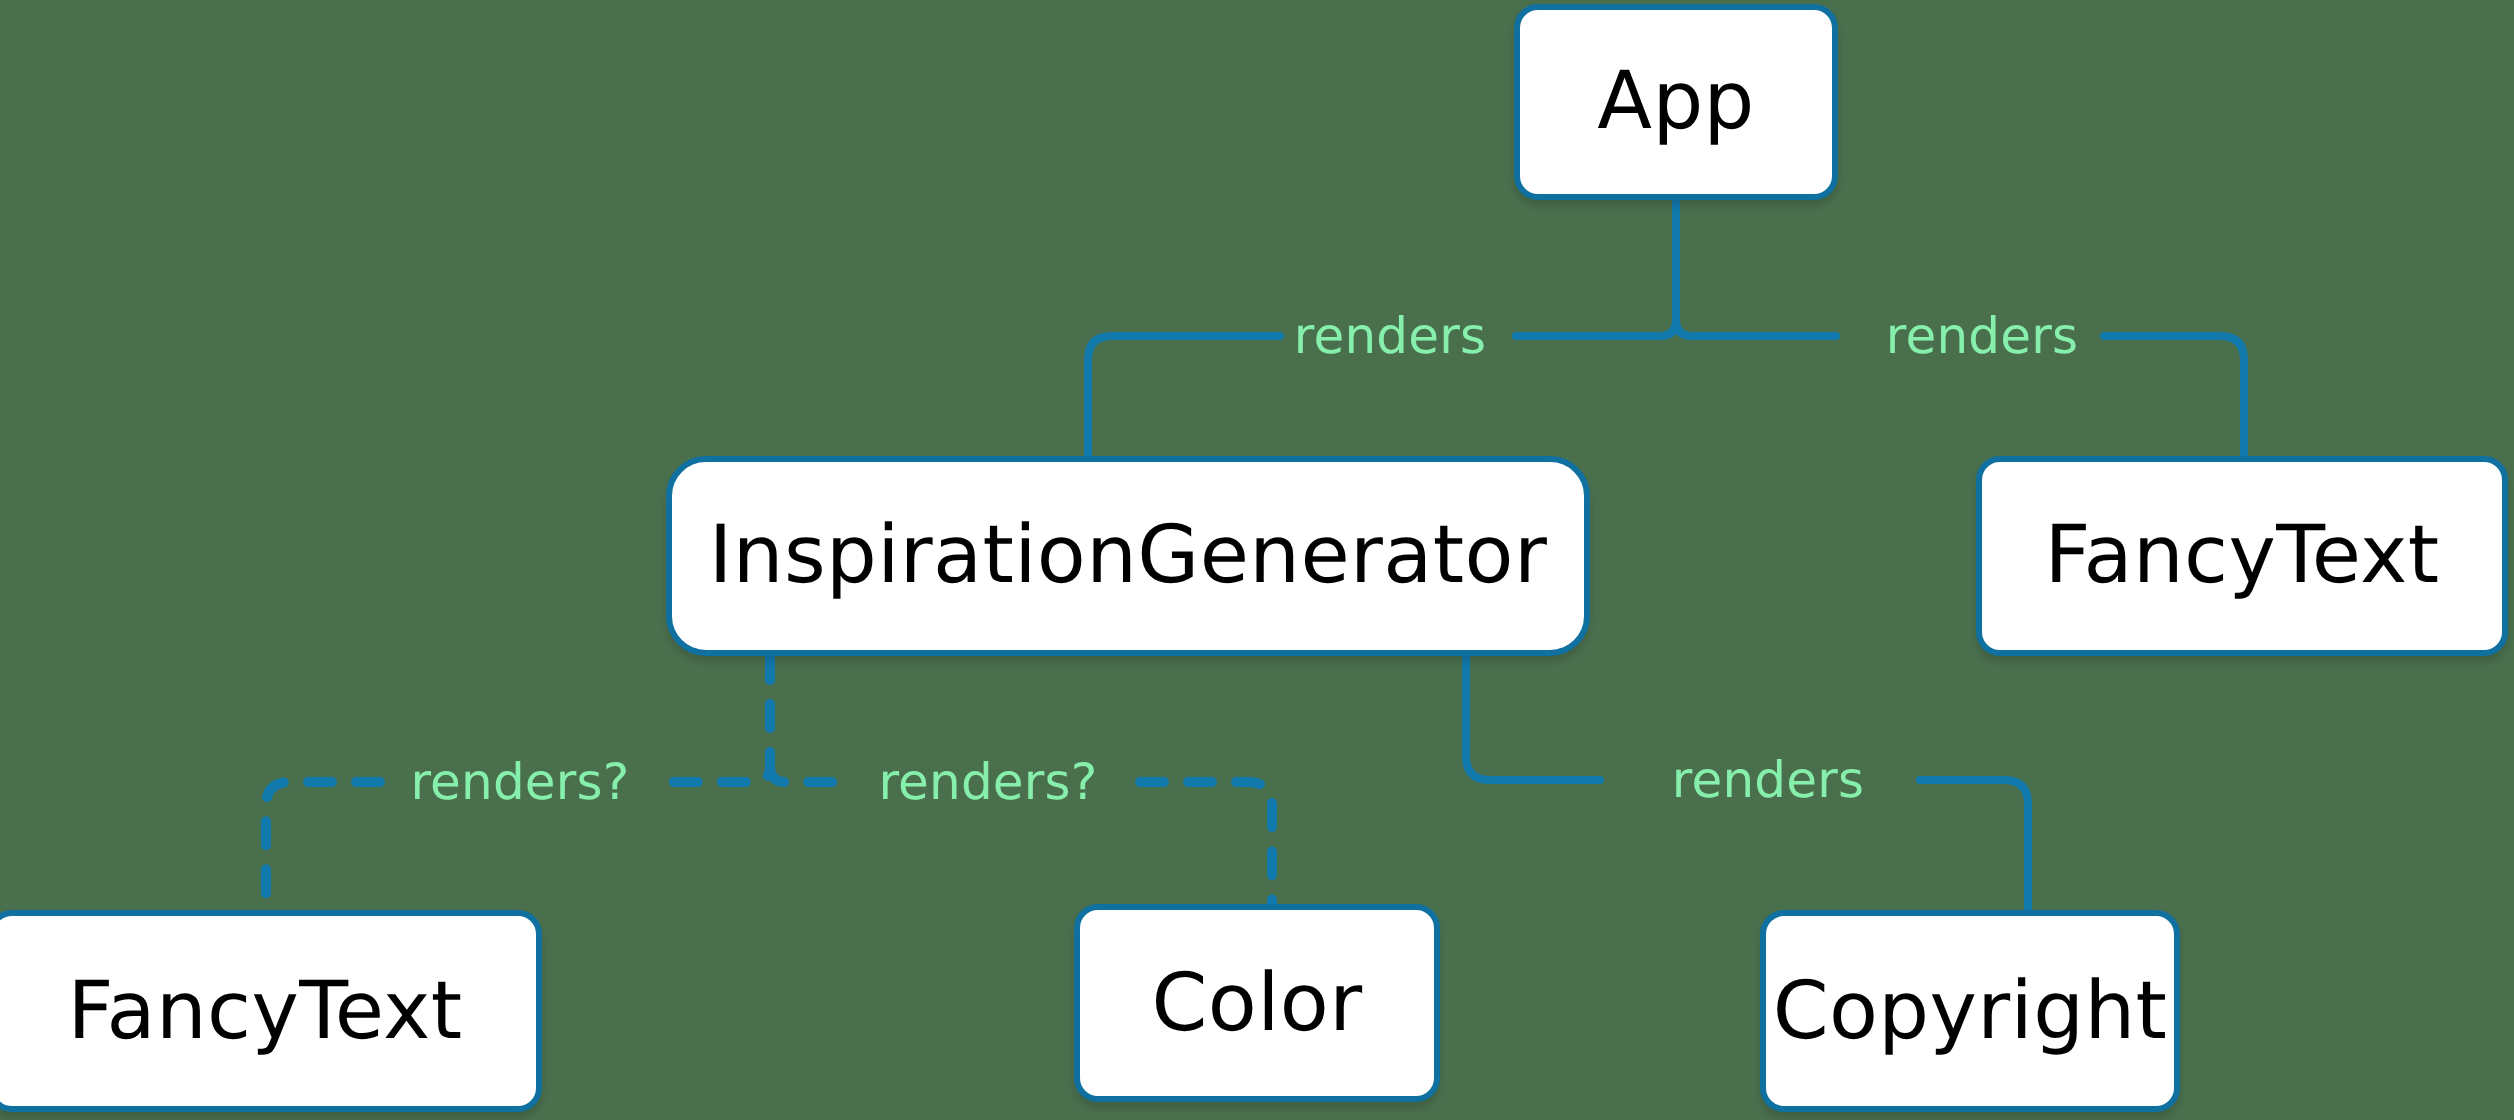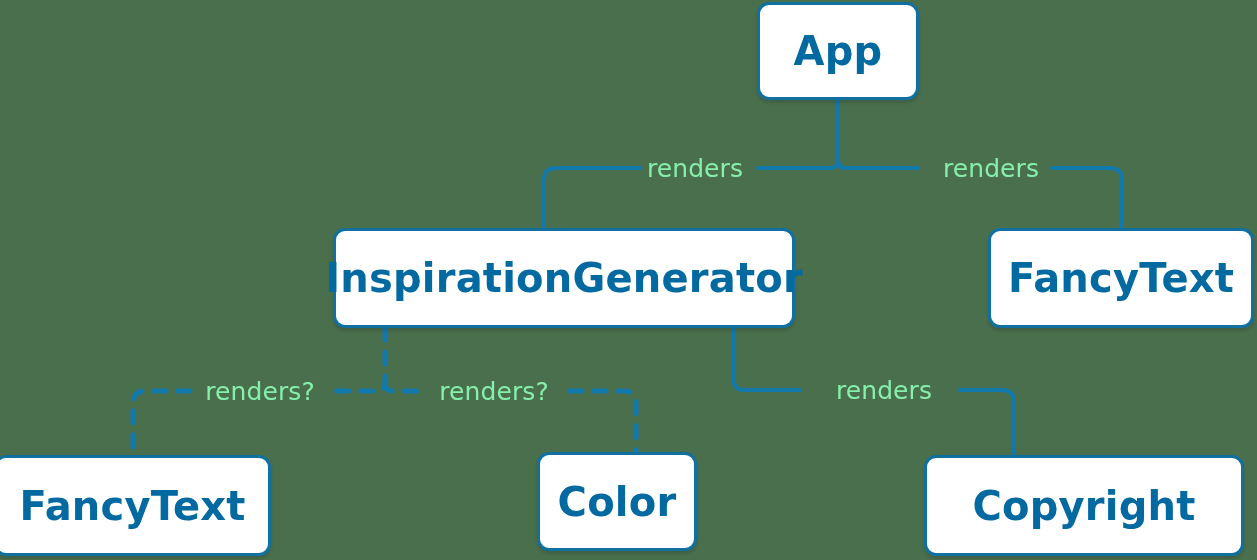--- a/index.html
+++ b/index.html
@@ -32,54 +32,54 @@
     background: #ffffff;
     border: 3px solid #1071a0;
     border-radius: 12px;
     box-shadow: 0 3px 3px rgba(0,0,0,0.13);
     display: flex;
     align-items: center;
     justify-content: center;
     box-sizing: border-box;
   }
   .node-label {
-    color: #0369a1;
-    font-weight: 700;
+    color: #000000;
+    font-weight: 400;
     letter-spacing: 0.2px;
     white-space: nowrap;
     line-height: 1;
   }
   .edge-label {
     position: absolute;
     color: #86efac;
     font-size: 25px;
     font-weight: 500;
     white-space: nowrap;
     line-height: 1;
     transform: translate(-50%, -50%);
     letter-spacing: 0.1px;
   }
 
   
   #node-app        { left: 757px;  top: 2px;   width: 162px; height: 98px; }
   #node-app .node-label { font-size: 40px; }
 
-  #node-inspiration{ left: 333px;  top: 228px; width: 462px; height: 100px; }
+  #node-inspiration{ left: 333px;  top: 228px; width: 462px; height: 100px; border-radius: 20px; }
   #node-inspiration .node-label { font-size: 40px; }
 
   #node-fancytext-right { left: 988px; top: 228px; width: 266px; height: 100px; }
   #node-fancytext-right .node-label { font-size: 40px; }
 
   #node-fancytext-bottom { left: -6px; top: 455px; width: 277px; height: 101px; }
   #node-fancytext-bottom .node-label { font-size: 40px; }
 
-  #node-color      { left: 537px;  top: 452px; width: 160px; height: 99px; }
+  #node-color      { left: 537px;  top: 452px; width: 183px; height: 99px; }
   #node-color .node-label { font-size: 40px; }
 
-  #node-copyright  { left: 880px;  top: 455px; width: 320px; height: 101px; margin-left: 44px; }
+  #node-copyright  { left: 880px;  top: 455px; width: 210px; height: 101px; }
   #node-copyright .node-label { font-size: 40px; }
 
   .edge-path {
     fill: none;
     stroke: #1279ad;
     stroke-width: 4;
     stroke-linecap: round;
   }
   .edge-path.dashed {
     stroke-dasharray: 12 12;

